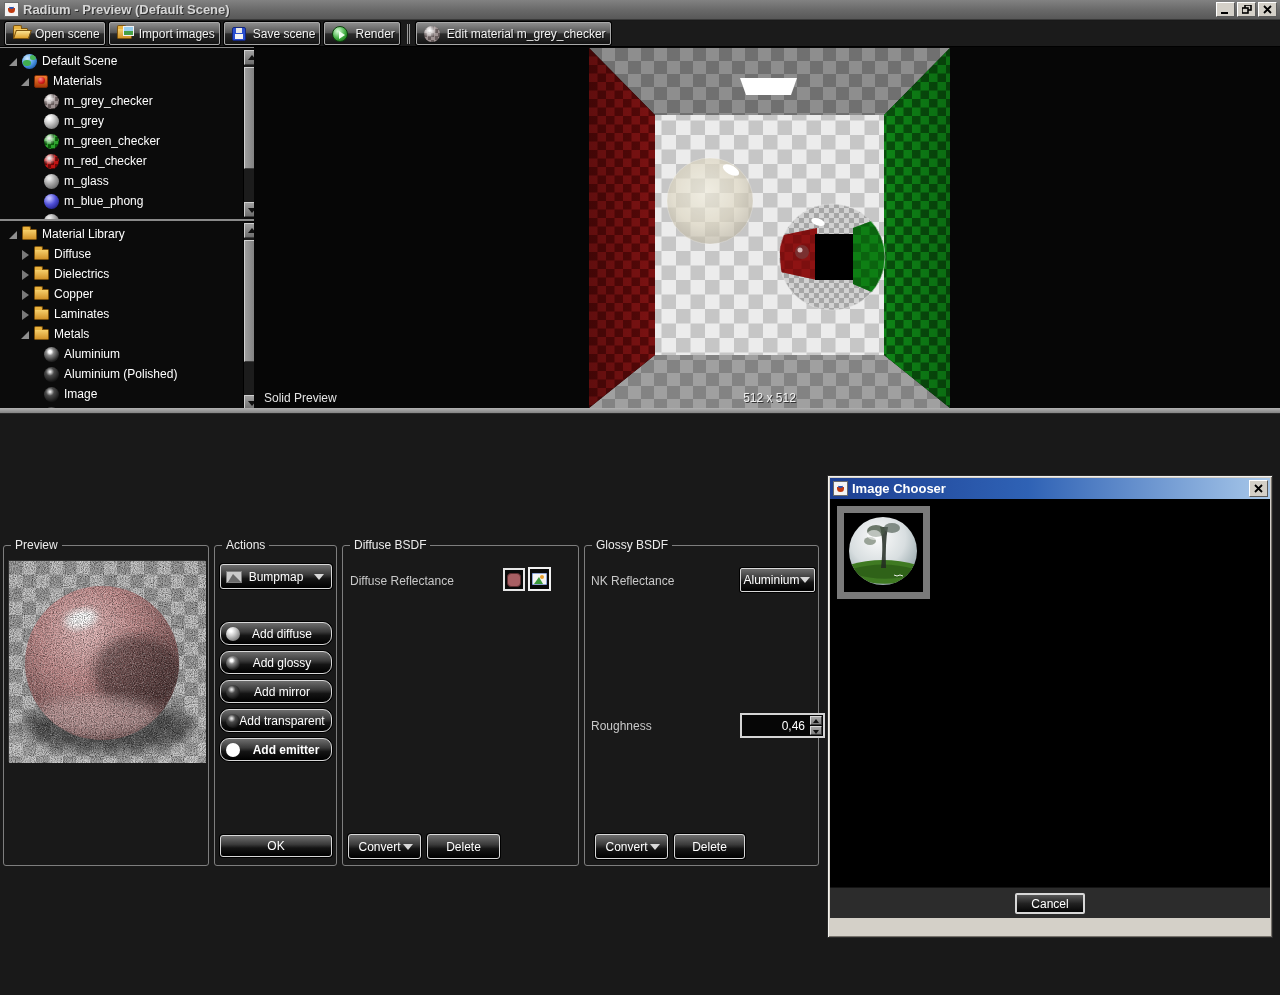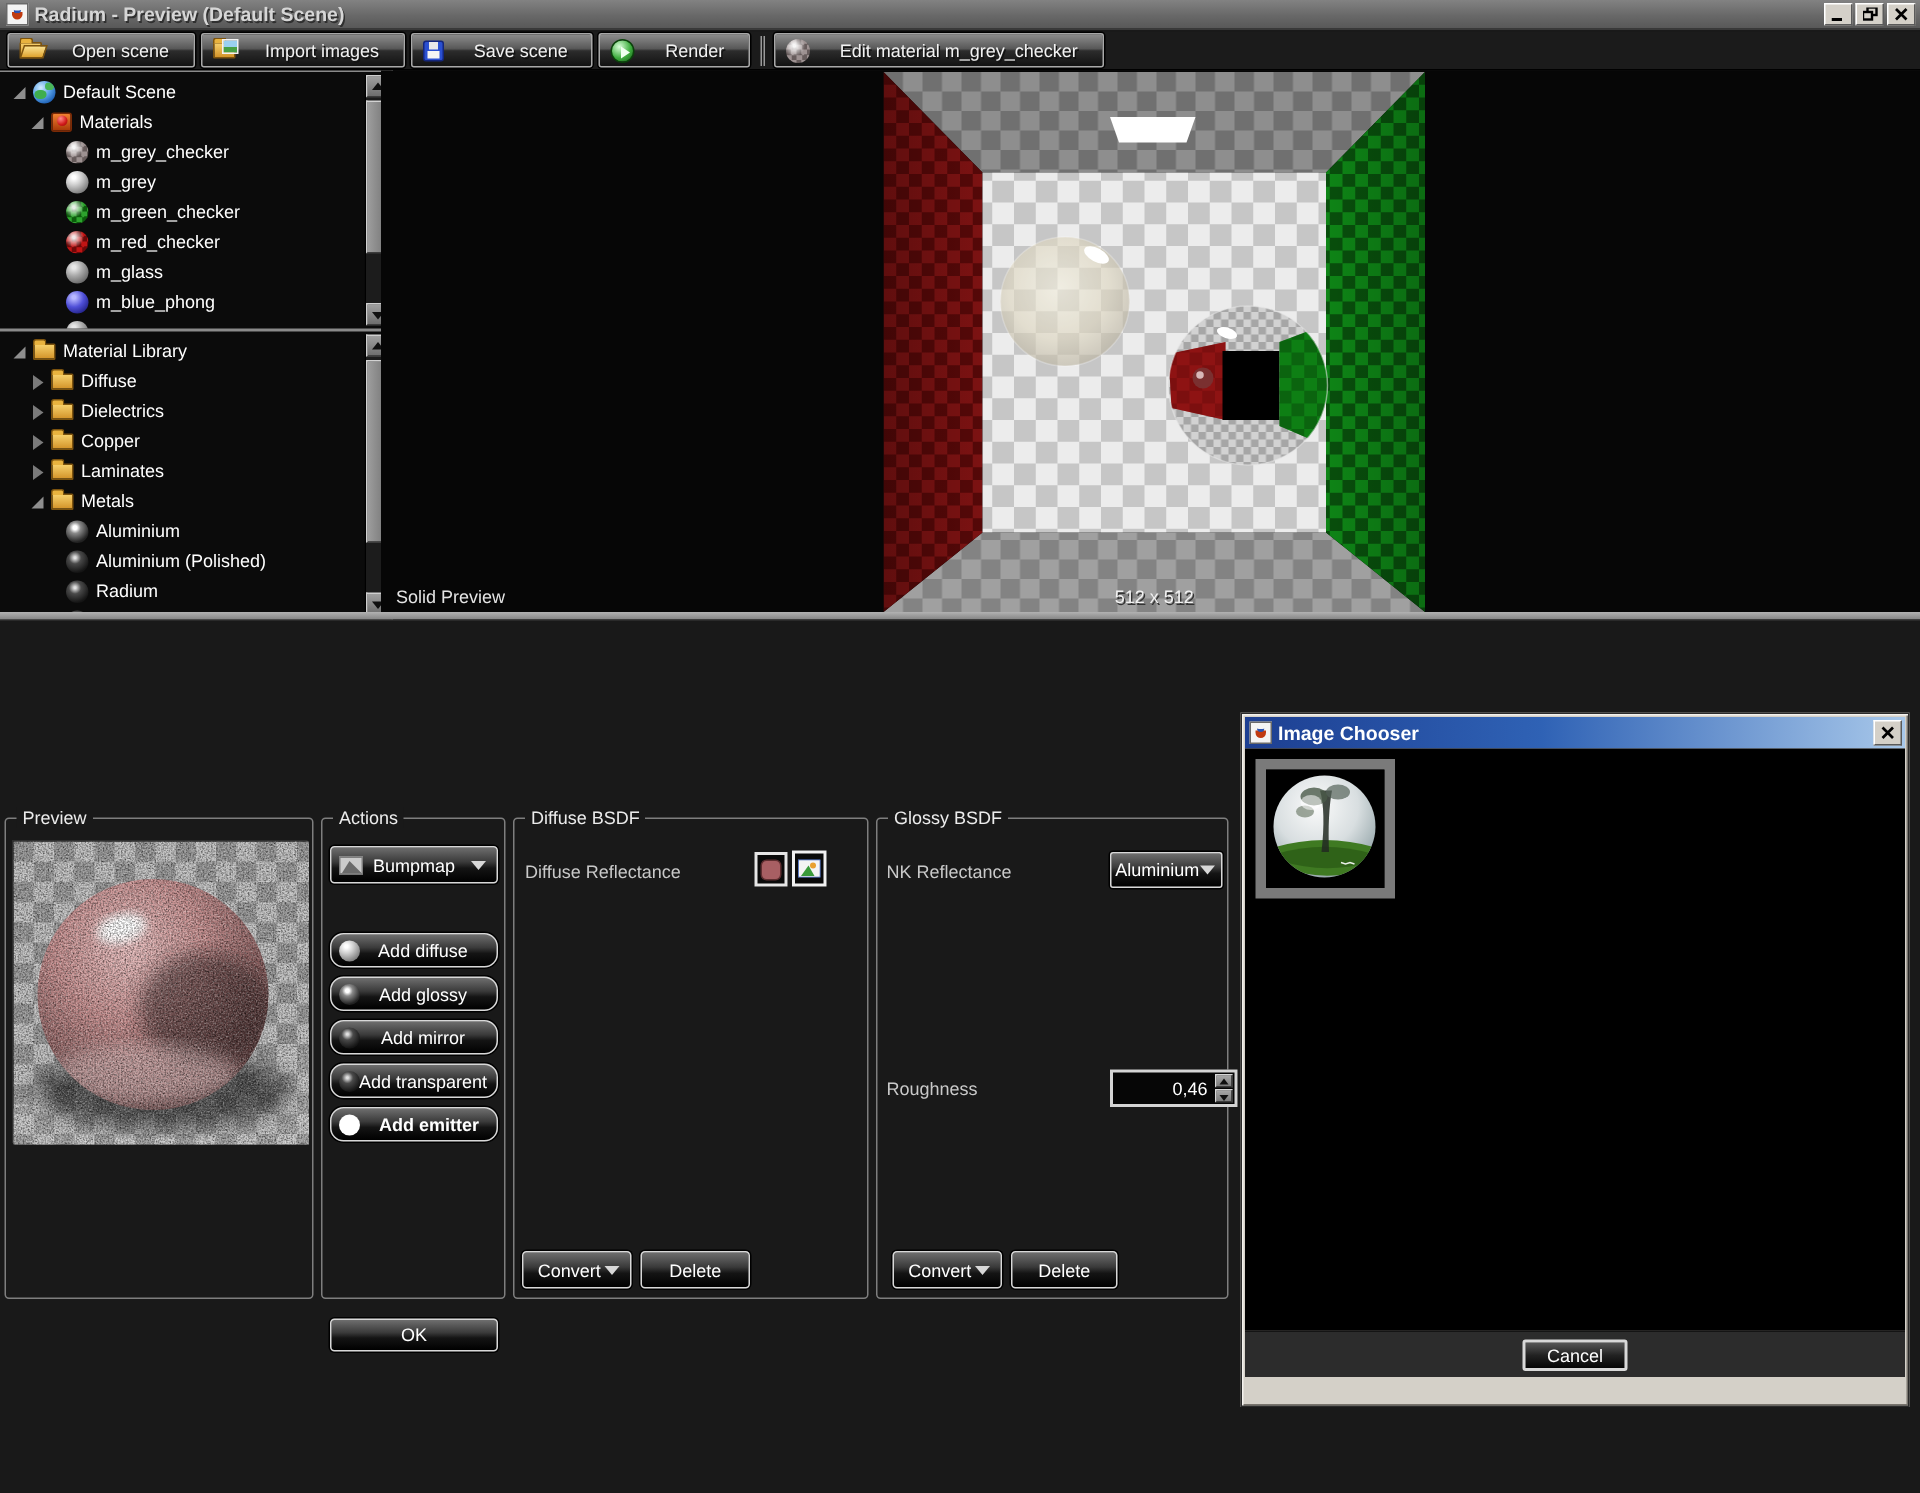--- a/index.html
+++ b/index.html
@@ -22,21 +22,21 @@
   .winbtns { margin-left:auto; margin-right:3px; display:flex; gap:2px; }
   .winbtn { width:19px; height:15px; background:#d4d0c8; border:1px solid;
     border-color:#ffffff #5a5a5a #5a5a5a #ffffff; display:flex; align-items:center;
     justify-content:center; }
   .winbtn svg { display:block; }
 
   
   .toolbar { position:absolute; left:0; top:21px; width:1280px; height:26px;
     background:#1b1b1b; border-bottom:1px solid #000; display:flex; align-items:center;
     padding-left:5px; }
-  .tbtn { height:23px; display:flex; align-items:center; gap:20px; padding:0 16px 0 7px;
+  .tbtn { height:23px; display:flex; align-items:center; gap:7px; padding:0 4px 0 7px;
     margin-right:4px; color:#f2f2f2; font-size:12px; text-shadow:1px 1px 0 #111;
     background:linear-gradient(180deg,#8d8d8d 0%,#585858 45%,#2c2c2c 52%,#121212 100%);
     border:1px solid #a8a8a8; border-radius:2px; box-shadow:0 0 0 1px #000; cursor:default; }
   .tsep { width:3px; height:20px; border-left:1px solid #9a9a9a; border-right:1px solid #9a9a9a;
     margin:0 6px 0 3px; }
 
   
   .folder { position:relative; width:15px; height:11px;
     background:linear-gradient(180deg,#f6cf6a,#d3942a); border:1px solid #7c530e;
     border-radius:1px; flex:none; }
@@ -329,21 +329,21 @@
     <div class="trow" style="top:123px;left:44px;">
       <span class="ticon sph sph-metal"></span>
       <span class="tlabel">Aluminium</span>
     </div>
     <div class="trow" style="top:143px;left:44px;">
       <span class="ticon sph sph-metal-dk"></span>
       <span class="tlabel">Aluminium (Polished)</span>
     </div>
     <div class="trow" style="top:163px;left:44px;">
       <span class="ticon sph sph-metal-dk"></span>
-      <span class="tlabel">Radium</span>
+      <span class="tlabel">Image</span>
     </div>
     <div class="trow" style="top:183px;left:44px;">
       <span class="ticon sph sph-metal-dk"></span>
       <span class="tlabel">Copper</span>
     </div>
     <div class="vscroll">
       <span class="sbtn up"></span>
       <span class="sthumb" style="top:17px;height:122px;"></span>
       <span class="sbtn down"></span>
     </div>
@@ -513,21 +513,21 @@
       <span style="margin-left:12px;">Add mirror</span>
     </div>
     <div class="dbtn" style="left:5px;top:163px;width:112px;height:23px;">
       <span class="bicon sph sph-metal-dk" style="width:14px;height:14px;"></span>
       <span style="margin-left:12px;">Add transparent</span>
     </div>
     <div class="dbtn" style="left:5px;top:192px;width:112px;height:23px;">
       <span class="bicon" style="width:14px;height:14px;border-radius:50%;background:#fff;"></span>
       <span style="margin-left:20px;font-weight:bold;">Add emitter</span>
     </div>
-    <div class="dbtn sq" style="left:5px;top:289px;width:112px;height:22px;margin-top:44px;">
+    <div class="dbtn sq" style="left:5px;top:289px;width:112px;height:22px;">
       <span>OK</span>
     </div>
   </div>
 
   <div class="gbox" id="gb-diffuse">
     <span class="legend">Diffuse BSDF</span>
     <span class="fieldlabel" style="left:7px;top:28px;">Diffuse Reflectance</span>
     <div class="swbtn" style="left:160px;top:22px;">
       <span class="swatch" style="background:#a85f63;"></span>
     </div>

